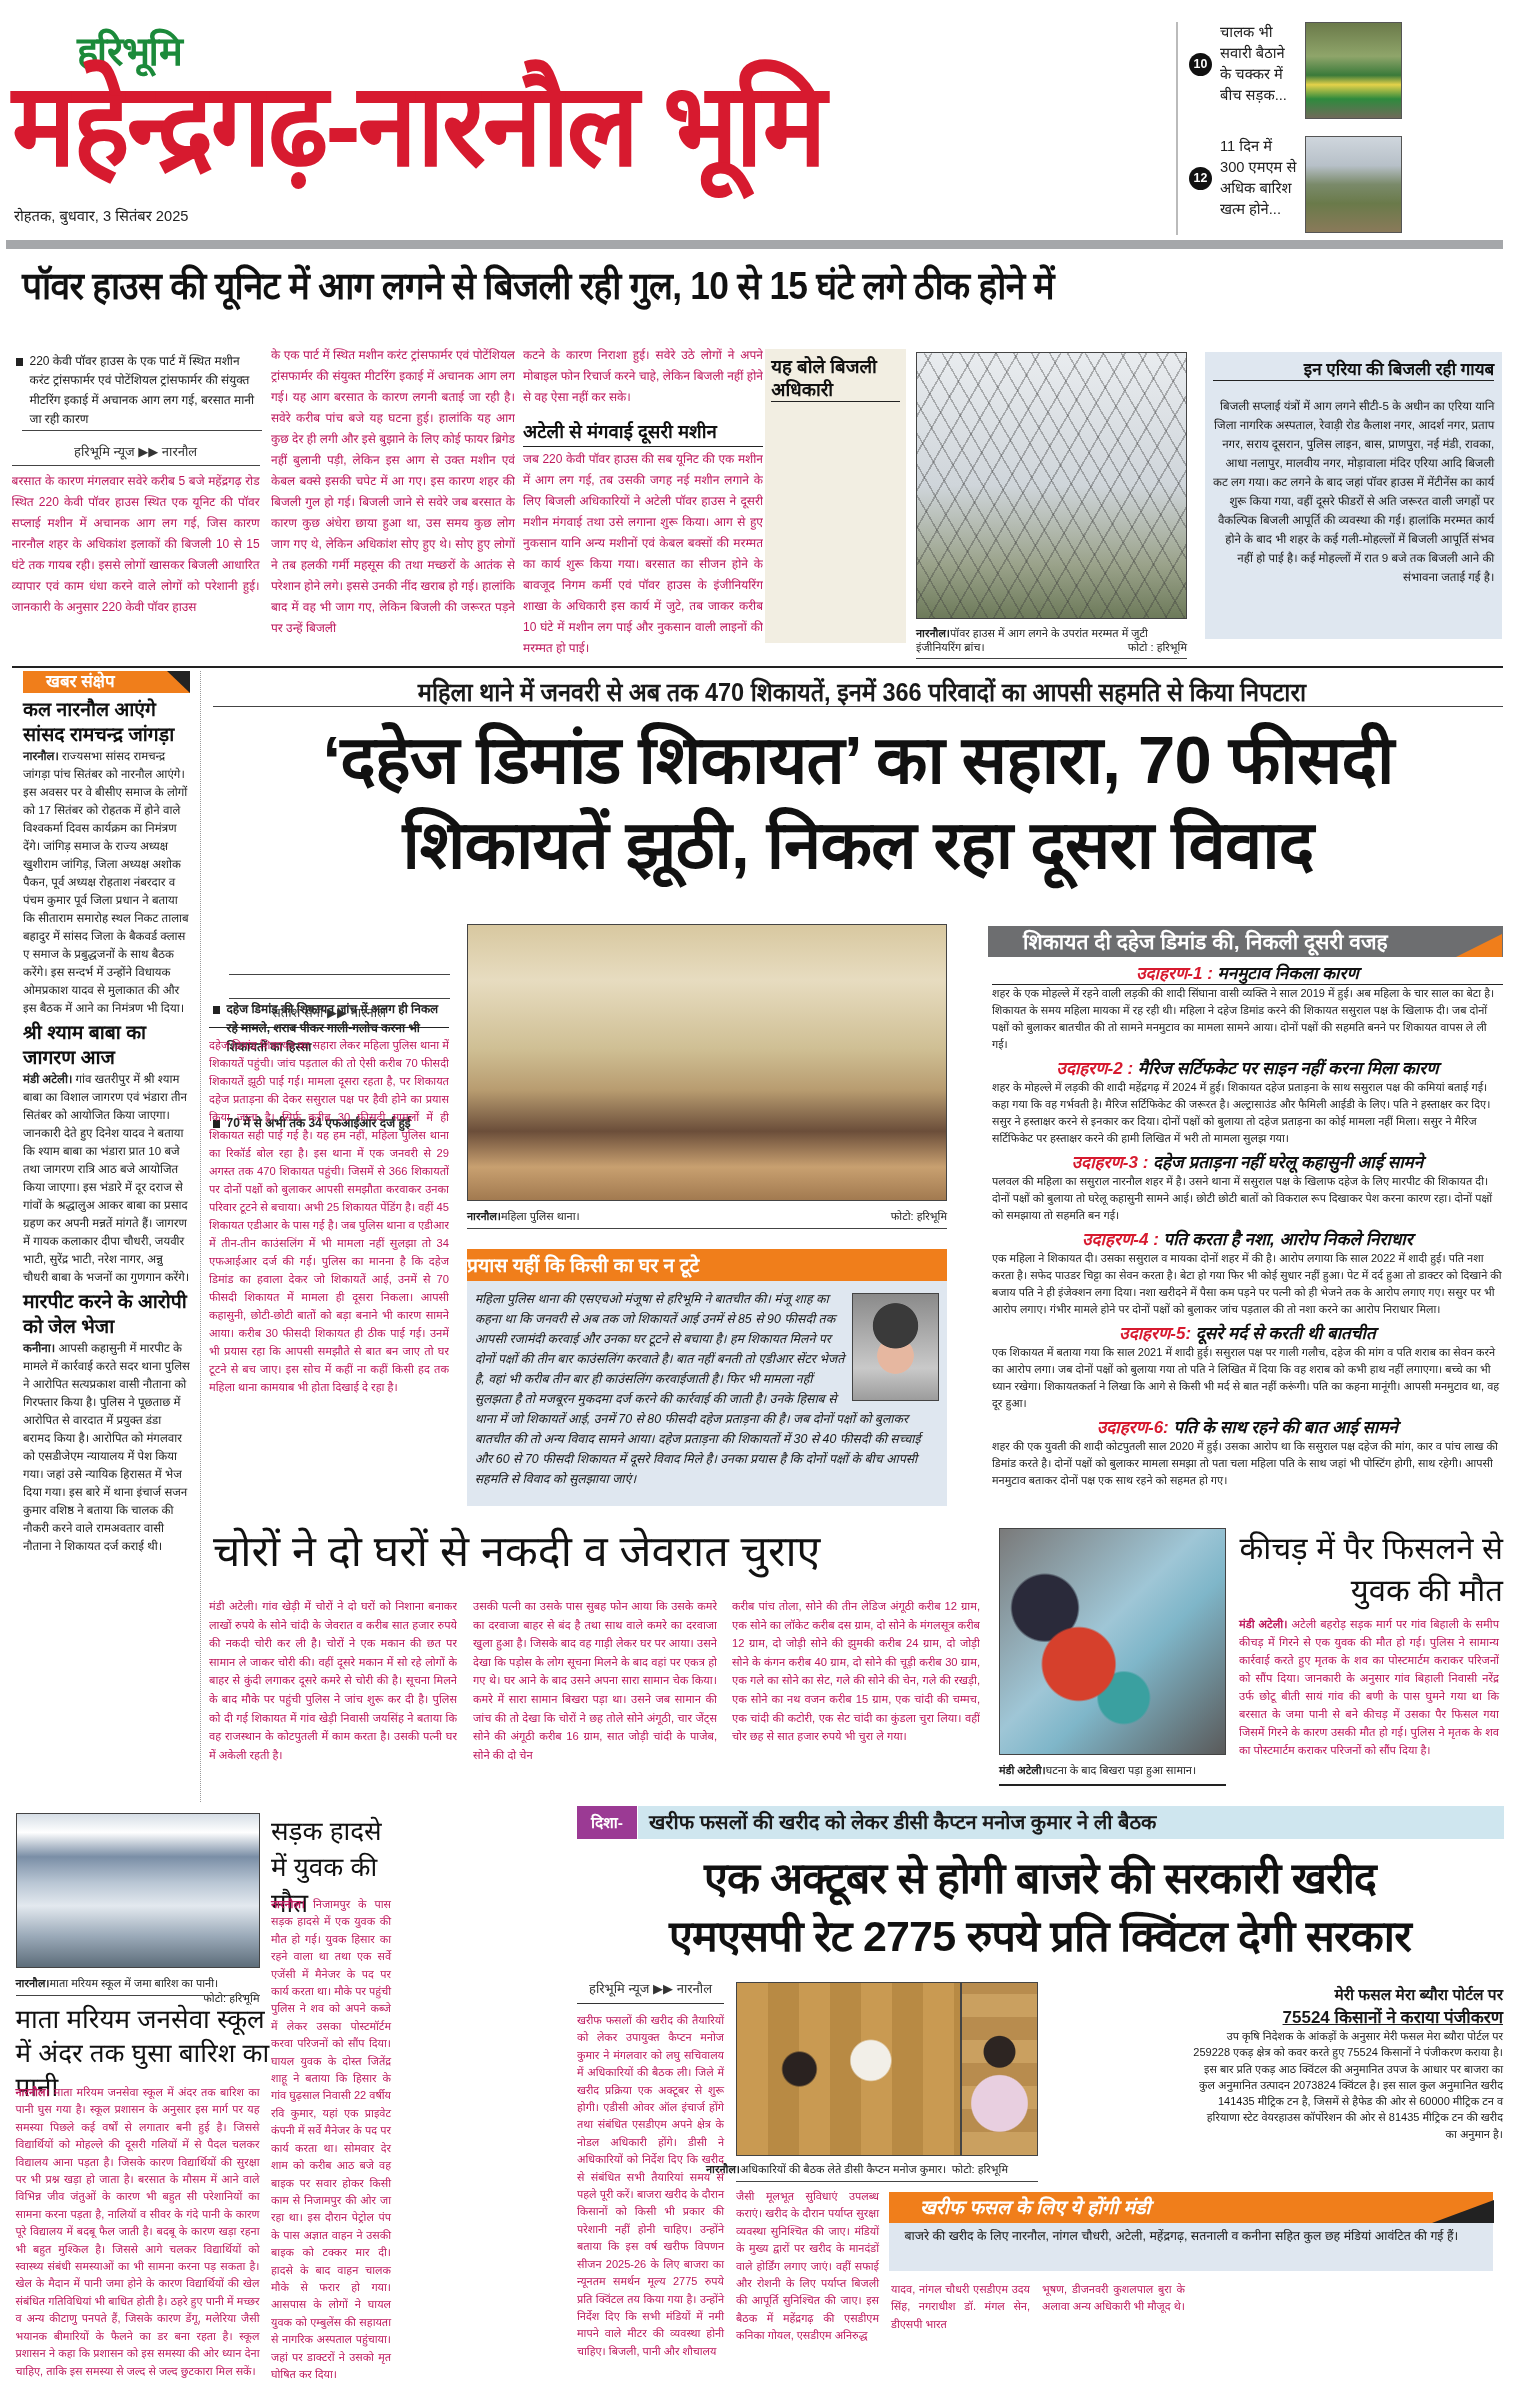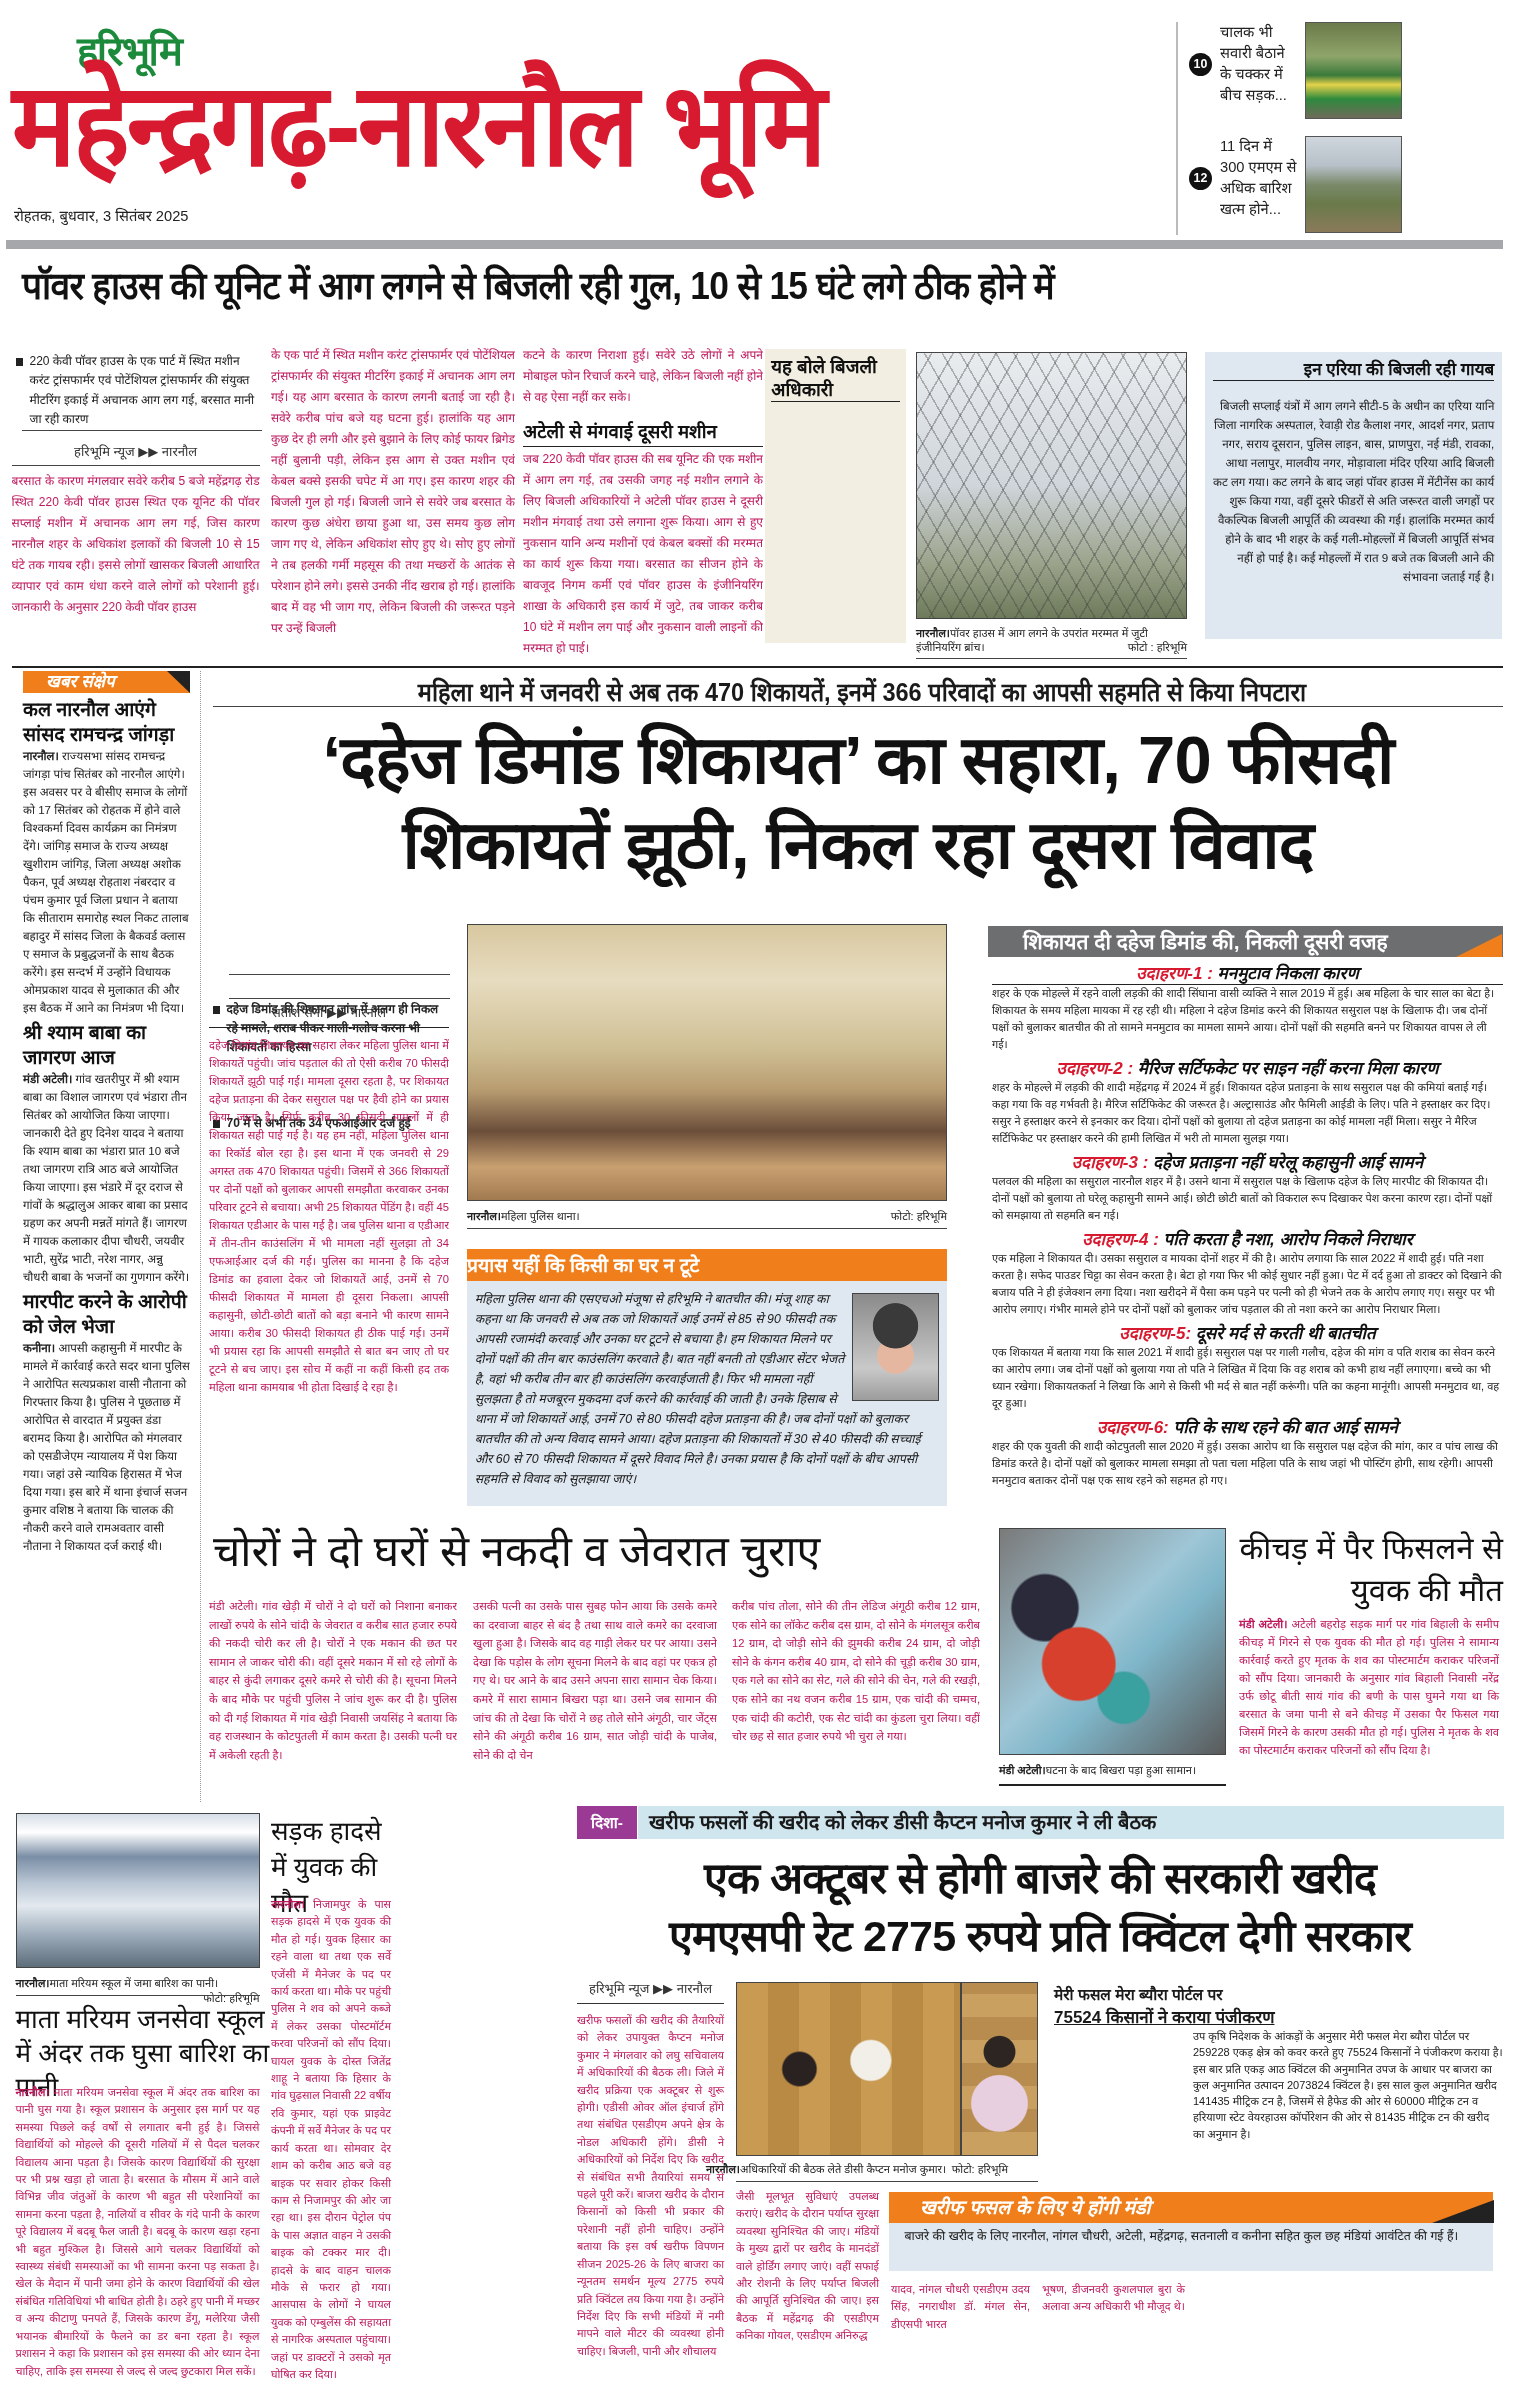--- a/index.html
+++ b/index.html
@@ -85,21 +85,21 @@
   <span style="float:right">फोटो : हरिभूमि</span>
 </div>
 <div class="abs hr-thin" style="left:916px;top:658px;width:271px"></div>
 
 <div class="abs box-blue" style="left:1205px;top:352px;width:297px;height:287px;padding:4.6px 7.7px;text-align:right">
   <div class="sub-h" style="font-size:17px;text-align:right;border-bottom:1.5px solid #222;margin-bottom:15px">इन एरिया की बिजली रही गायब</div>
   <div style="font-size:11.6px;line-height:19px">बिजली सप्लाई यंत्रों में आग लगने सीटी-5 के अधीन का एरिया यानि जिला नागरिक अस्पताल, रेवाड़ी रोड कैलाश नगर, आदर्श नगर, प्रताप नगर, सराय दूसरान, पुलिस लाइन, बास, प्राणपुरा, नई मंडी, रावका, आधा नलापुर, मालवीय नगर, मोड़ावाला मंदिर एरिया आदि बिजली कट लग गया। कट लगने के बाद जहां पॉवर हाउस में मेंटीनेंस का कार्य शुरू किया गया, वहीं दूसरे फीडरों से अति जरूरत वाली जगहों पर वैकल्पिक बिजली आपूर्ति की व्यवस्था की गई। हालांकि मरम्मत कार्य होने के बाद भी शहर के कई गली-मोहल्लों में बिजली आपूर्ति संभव नहीं हो पाई है। कई मोहल्लों में रात 9 बजे तक बिजली आने की संभावना जताई गई है।</div>
 </div>
 <div class="abs hr" style="left:11.6px;top:666px;width:1491px;height:2.3px"></div>
 
-<div class="abs orange-bar" style="left:23px;top:671px;width:167px;height:22px;font-size:17px;line-height:22px;padding-left:23px;font-style:italic">खबर संक्षेप</div>
+<div class="abs orange-bar" style="left:23px;top:671px;width:167px;height:22px;font-size:17px;line-height:22px;padding-left:23px;">खबर संक्षेप</div>
 <div class="abs" style="left:167px;top:671px;width:0;height:0;border-top:22px solid #222;border-left:23px solid transparent"></div>
 <div class="abs" style="left:23px;top:697px;width:167px">
   <div class="brief-h">कल नारनौल आएंगे सांसद रामचन्द्र जांगड़ा</div>
   <div class="brief-p"><b>नारनौल।</b> <span>राज्यसभा सांसद रामचन्द्र जांगड़ा पांच सितंबर को नारनौल आएंगे। इस अवसर पर वे बीसीए समाज के लोगों को 17 सितंबर को रोहतक में होने वाले विश्वकर्मा दिवस कार्यक्रम का निमंत्रण देंगे। जांगिड़ समाज के राज्य अध्यक्ष खुशीराम जांगिड़, जिला अध्यक्ष अशोक पैकन, पूर्व अध्यक्ष रोहताश नंबरदार व पंचम कुमार पूर्व जिला प्रधान ने बताया कि सीताराम समारोह स्थल निकट तालाब बहादुर में सांसद जिला के बैकवर्ड क्लास ए समाज के प्रबुद्धजनों के साथ बैठक करेंगे। इस सन्दर्भ में उन्होंने विधायक ओमप्रकाश यादव से मुलाकात की और इस बैठक में आने का निमंत्रण भी दिया।</span></div>
   <div class="brief-h" style="margin-top:3.1px">श्री श्याम बाबा का जागरण आज</div>
   <div class="brief-p"><b>मंडी अटेली।</b> <span>गांव खतरीपुर में श्री श्याम बाबा का विशाल जागरण एवं भंडारा तीन सितंबर को आयोजित किया जाएगा। जानकारी देते हुए दिनेश यादव ने बताया कि श्याम बाबा का भंडारा प्रात 10 बजे तथा जागरण रात्रि आठ बजे आयोजित किया जाएगा। इस भंडारे में दूर दराज से गांवों के श्रद्धालुअ आकर बाबा का प्रसाद ग्रहण कर अपनी मन्नतें मांगते हैं। जागरण में गायक कलाकार दीपा चौधरी, जयवीर भाटी, सुरेंद्र भाटी, नरेश नागर, अन्नु चौधरी बाबा के भजनों का गुणगान करेंगे।</span></div>
   <div class="brief-h" style="margin-top:3.1px">मारपीट करने के आरोपी को जेल भेजा</div>
   <div class="brief-p"><b>कनीना।</b> <span>आपसी कहासुनी में मारपीट के मामले में कार्रवाई करते सदर थाना पुलिस ने आरोपित सत्यप्रकाश वासी नौताना को गिरफ्तार किया है। पुलिस ने पूछताछ में आरोपित से वारदात में प्रयुक्त डंडा बरामद किया है। आरोपित को मंगलवार को एसडीजेएम न्यायालय में पेश किया गया। जहां उसे न्यायिक हिरासत में भेज दिया गया। इस बारे में थाना इंचार्ज सजन कुमार वशिष्ठ ने बताया कि चालक की नौकरी करने वाले रामअवतार वासी नौताना ने शिकायत दर्ज कराई थी।</span></div>
 </div>
 <div class="abs vdots" style="left:200px;top:671px;height:1131px"></div>
@@ -182,21 +182,21 @@
 
 <div class="abs ph-meet" style="left:736px;top:1982px;width:225px;height:174px"></div>
 <div class="abs ph-meet2" style="left:961px;top:1982px;width:77px;height:174px"></div>
 <div class="abs caption" style="left:706px;top:2161px;width:302px">
   <b>नारनौल।</b><span>अधिकारियों की बैठक लेते डीसी कैप्टन मनोज कुमार।</span>
   <span style="float:right">फोटो: हरिभूमि</span>
 </div>
 <div class="abs hr-thin" style="left:736px;top:2181px;width:302px"></div>
 <div class="abs col" style="left:736px;top:2188px;width:143px;font-size:11px;line-height:17.4px">जैसी मूलभूत सुविधाएं उपलब्ध कराएं। खरीद के दौरान पर्याप्त सुरक्षा व्यवस्था सुनिश्चित की जाए। मंडियों के मुख्य द्वारों पर खरीद के मानदंडों वाले होर्डिंग लगाए जाएं। वहीं सफाई और रोशनी के लिए पर्याप्त बिजली की आपूर्ति सुनिश्चित की जाए। इस बैठक में महेंद्रगढ़ की एसडीएम कनिका गोयल, एसडीएम अनिरुद्ध</div>
 
-<div class="abs" style="left:1054px;top:1983px;width:449px;">
+<div class="abs" style="left:1054px;top:1983px;width:449px;text-align:right">
   <div style="font-size:15.5px;font-weight:bold">मेरी फसल मेरा ब्यौरा पोर्टल पर</div>
   <div style="font-size:17px;font-weight:bold;text-decoration:underline">75524 किसानों ने कराया पंजीकरण</div>
   <div style="font-size:11px;line-height:16.3px;margin-left:139px">उप कृषि निदेशक के आंकड़ों के अनुसार मेरी फसल मेरा ब्यौरा पोर्टल पर 259228 एकड़ क्षेत्र को कवर करते हुए 75524 किसानों ने पंजीकरण कराया है। इस बार प्रति एकड़ आठ क्विंटल की अनुमानित उपज के आधार पर बाजरा का कुल अनुमानित उत्पादन 2073824 क्विंटल है। इस साल कुल अनुमानित खरीद 141435 मीट्रिक टन है, जिसमें से हैफेड की ओर से 60000 मीट्रिक टन व हरियाणा स्टेट वेयरहाउस कॉर्पोरेशन की ओर से 81435 मीट्रिक टन की खरीद का अनुमान है।</div>
 </div>
 
 <div class="abs orange-bar" style="left:889px;top:2192px;width:604px;height:31px;font-size:19.4px;line-height:31px;padding-left:31px;font-style:italic">खरीफ फसल के लिए ये होंगी मंडी</div>
 <div class="abs" style="left:1432px;top:2200px;width:0;height:0;border-bottom:23px solid #222;border-left:62px solid transparent"></div>
 <div class="abs box-blue" style="left:889px;top:2223px;width:604px;height:48px;padding:3.1px 15.5px;font-size:12.4px;line-height:21px">बाजरे की खरीद के लिए नारनौल, नांगल चौधरी, अटेली, महेंद्रगढ़, सतनाली व कनीना सहित कुल छह मंडियां आवंटित की गई हैं।</div>
 <div class="abs col" style="left:891px;top:2281px;width:139px;font-size:11px;line-height:17.4px">यादव, नांगल चौधरी एसडीएम उदय सिंह, नगराधीश डॉ. मंगल सेन, डीएसपी भारत</div>
 <div class="abs col" style="left:1042px;top:2281px;width:143px;font-size:11px;line-height:17.4px">भूषण, डीजनवरी कुशलपाल बुरा के अलावा अन्य अधिकारी भी मौजूद थे।</div>

